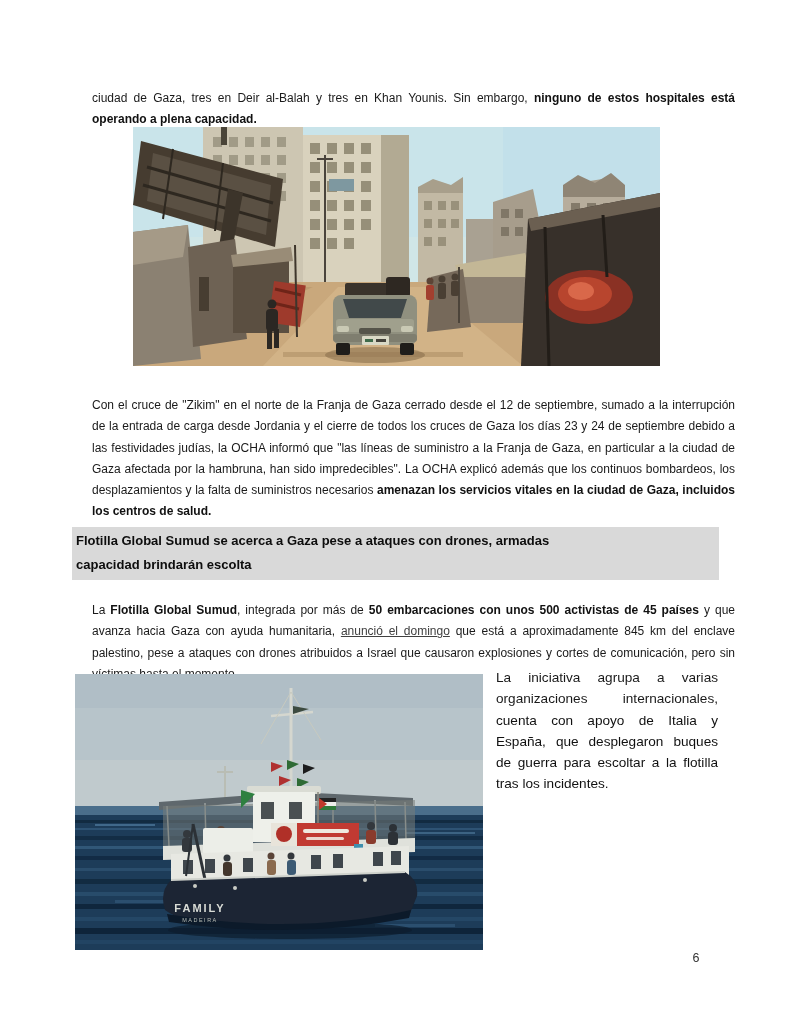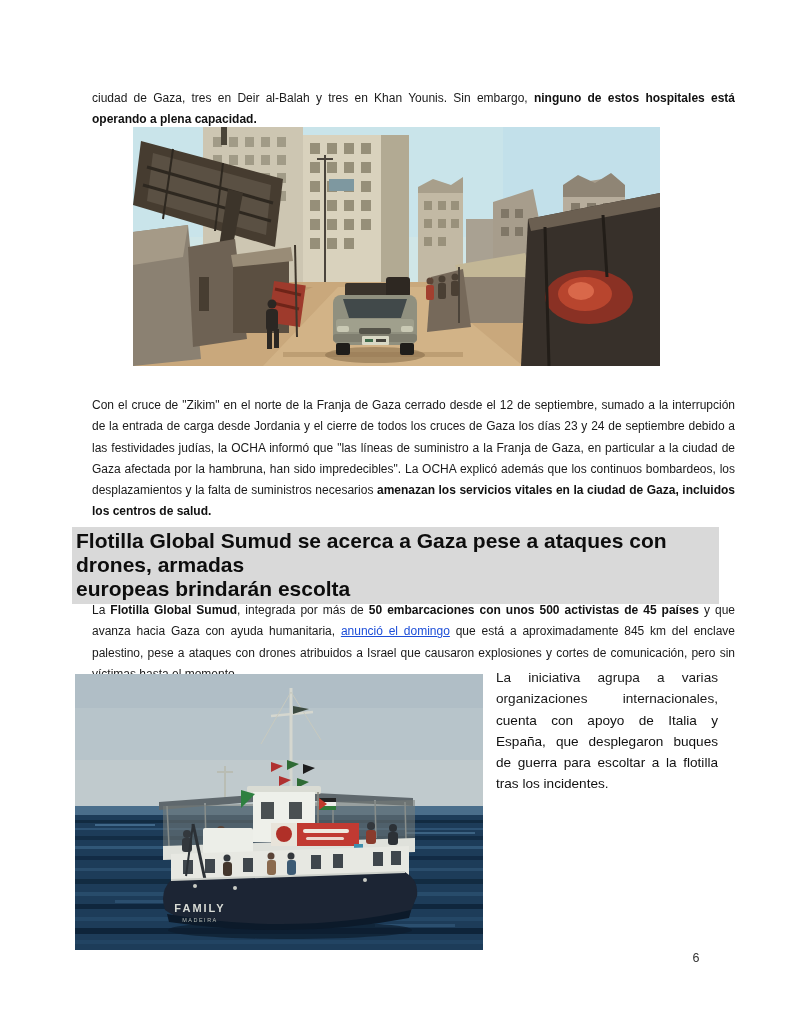--- a/index.html
+++ b/index.html
@@ -23,29 +23,29 @@
   }
   .body-text strong { font-weight: 700; color: #111111; }
   .p-intro  { left: 75px; top: 71px;  width: 643px; }
   .p-ocha   { left: 75px; top: 378px; width: 643px; }
   .p-flot   { left: 75px; top: 583px; width: 643px; }
   .section-heading {
     position: absolute;
     left: 72px; top: 527px; width: 647px;
     background: #d9d9d9;
     color: #0d0d0d;
-    font-size: 21px;
+    font-size: 13px;
     font-weight: 700;
     line-height: 24px;
     padding: 2px 4px 3px 4px;
     margin: 0;
   }
   .section-heading span { display: block; }
   .doclink {
-    color: #1d4ed8;
+    color: #404040;
     cursor: pointer;
   }
   .figure { position: absolute; margin: 0; padding: 0; line-height: 0; }
   .fig-street { left: 133px; top: 127px; width: 527px; height: 239px; }
   .fig-boat   { left: 75px;  top: 674px; width: 408px; height: 276px; }
   .figure svg { width: 100%; height: 100%; display: block; }
   .right-col { position: absolute; left: 496px; top: 667px; width: 222px; }
   .right-col p {
     font-size: 13.6px;
     line-height: 21.3px;
@@ -244,21 +244,21 @@
         <line x1="412" y1="100" x2="416" y2="239" stroke="#221d18" stroke-width="3"></line>
         <line x1="470" y1="88" x2="474" y2="150" stroke="#221d18" stroke-width="3"></line>
       </g>
     </svg>
   </figure>
 
   <p class="body-text p-ocha"><span>Con el cruce de "Zikim" en el norte de la Franja de Gaza cerrado desde el 12 de septiembre, sumado a la interrupción de la entrada de carga desde Jordania y el cierre de todos los cruces de Gaza los días 23 y 24 de septiembre debido a las festividades judías, la OCHA informó que "las líneas de suministro a la Franja de Gaza, en particular a la ciudad de Gaza afectada por la hambruna, han sido impredecibles". La OCHA explicó además que los continuos bombardeos, los desplazamientos y la falta de suministros necesarios </span><strong>amenazan los servicios vitales en la ciudad de Gaza, incluidos los centros de salud.</strong></p>
 
   <h2 class="section-heading">
       <span>Flotilla Global Sumud se acerca a Gaza pese a ataques con drones, armadas</span>
-      <span>europeas brindarán escolta</span>
+      <span>capacidad brindarán escolta</span>
     </h2>
 
   <p class="body-text p-flot"><span>La </span><strong>Flotilla Global Sumud</strong><span>, integrada por más de </span><strong>50 embarcaciones con unos 500 activistas de 45 países</strong><span> y que avanza hacia Gaza con ayuda humanitaria, </span><a class="doclink" href="#">anunció el domingo</a><span> que está a aproximadamente 845 km del enclave palestino,  pese a ataques con drones atribuidos a Israel que causaron explosiones y cortes de comunicación, pero sin víctimas hasta el momento.</span></p>
 
   <figure class="figure fig-boat">
     <svg viewBox="0 0 408 276" preserveAspectRatio="none">
 
       <rect width="408" height="134" fill="#b7c4ca"></rect>
       <rect width="408" height="34" fill="#adbcc4" opacity="0.7"></rect>
       <rect y="86" width="408" height="48" fill="#c6cfcf" opacity="0.6"></rect>

